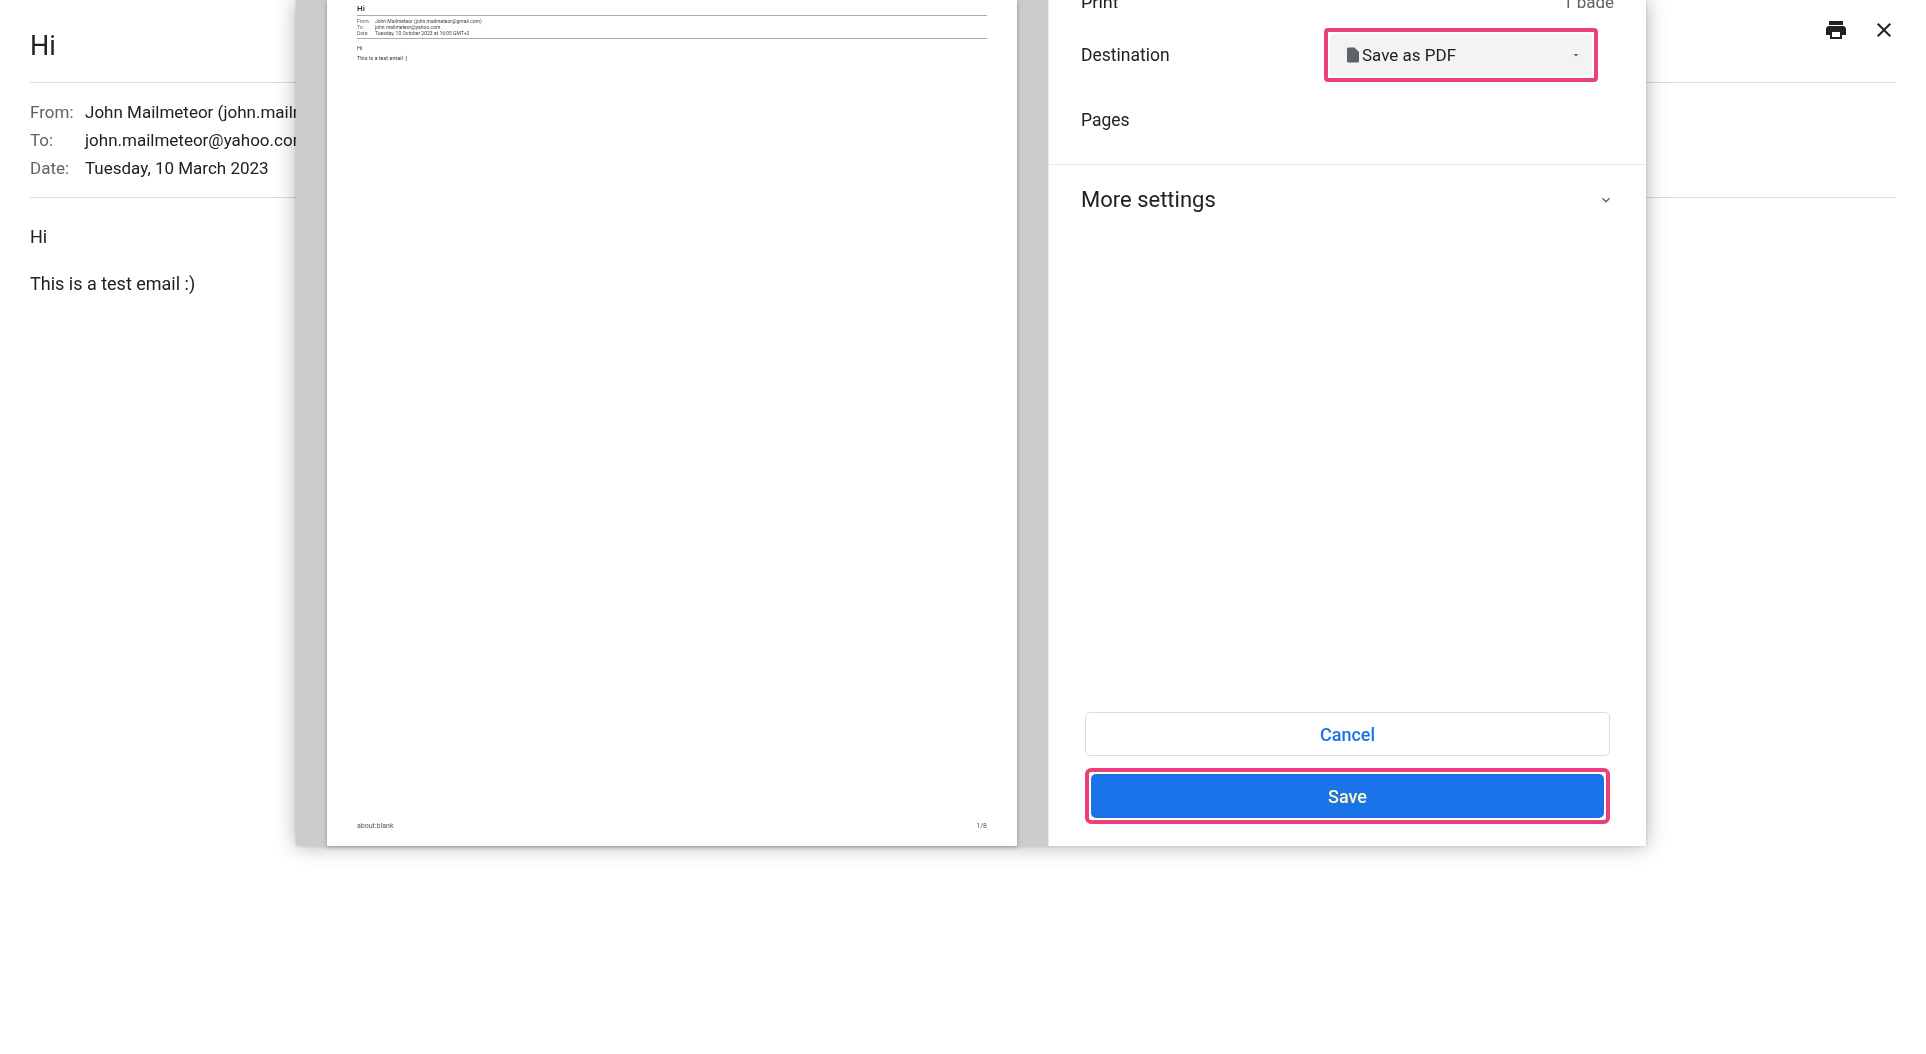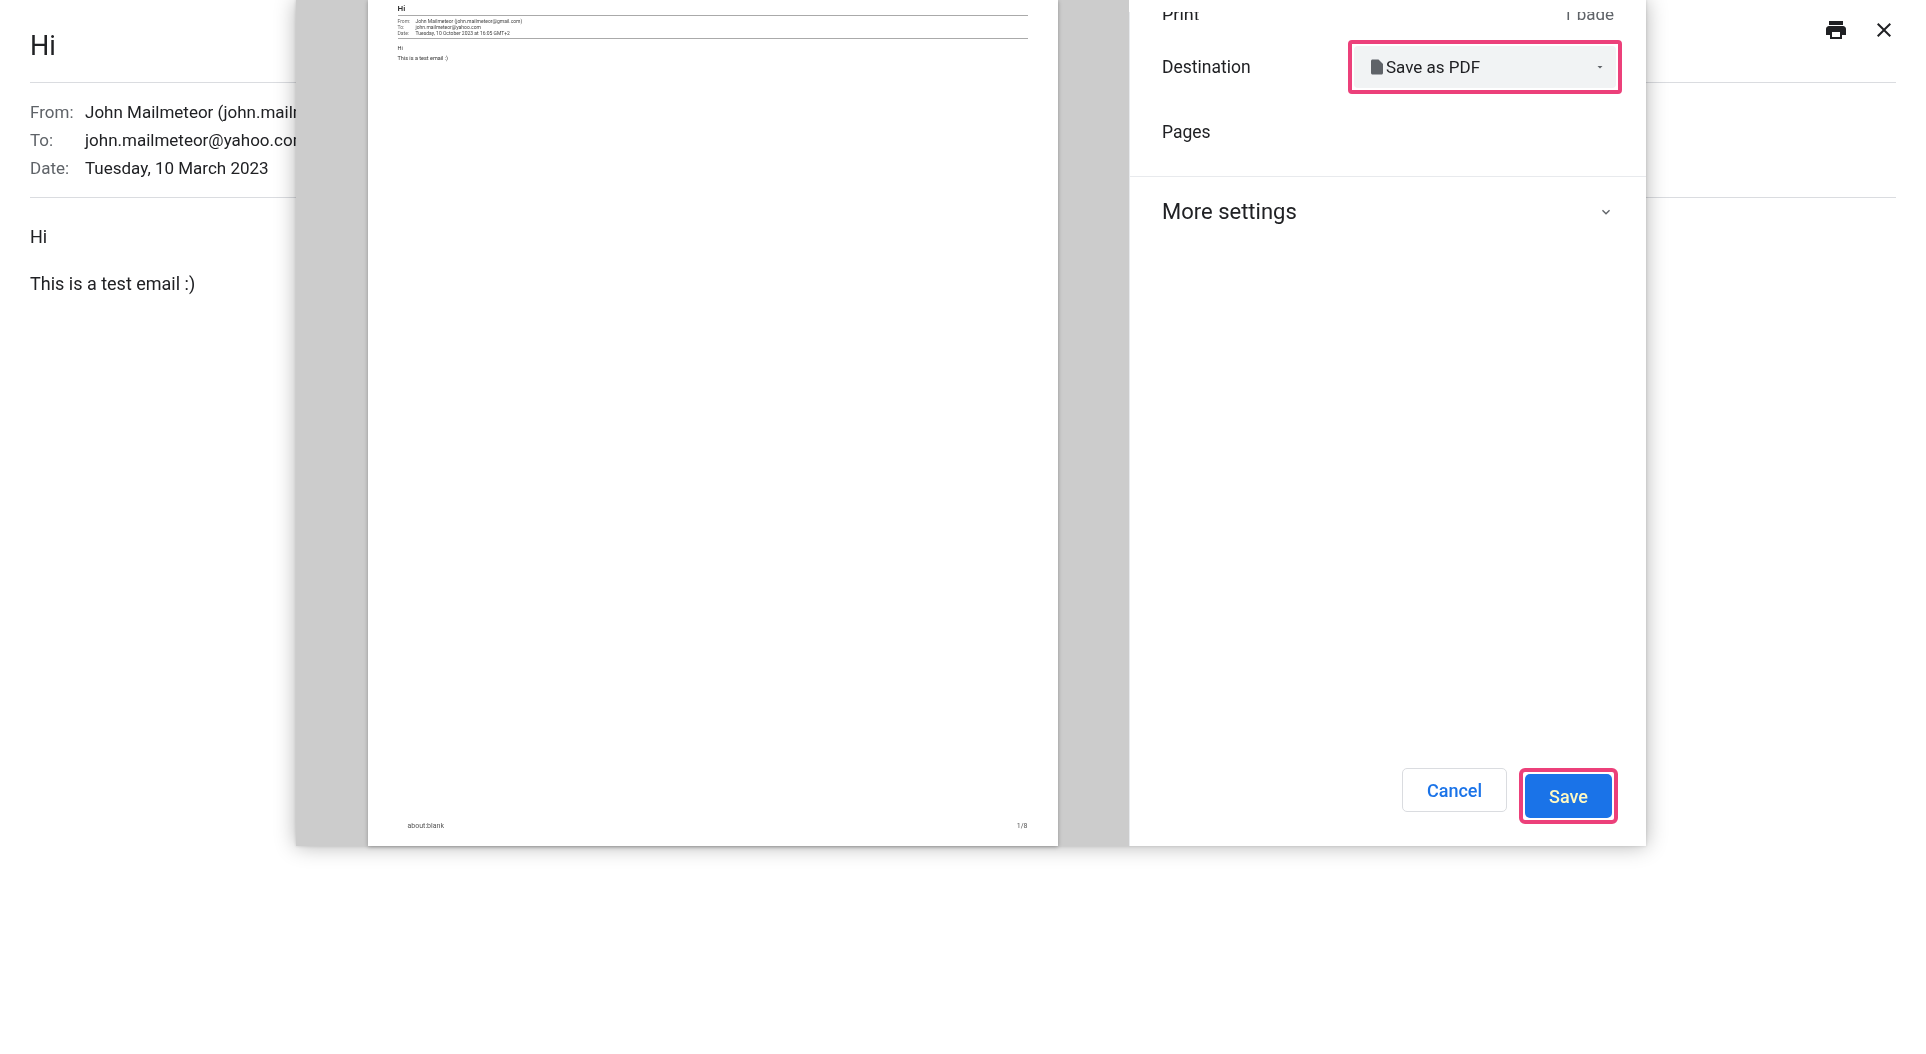--- a/index.html
+++ b/index.html
@@ -110,49 +110,48 @@
     .preview-meta-row { display:flex; }
     .preview-meta-row span:first-child { width: 18px; color:#666;}
     .preview-body {
       padding-top: 6px;
       font-size: 5.5px;
     }
     .preview-body p { margin-bottom: 4px;}
     .preview-footer {
       position: absolute;
       bottom: 16px;
-      left: 40px;
+      left: 30px;
       right: 30px;
       display: flex;
       justify-content: space-between;
       font-size: 7px;
       color: #555;
     }
 
     .settings-panel {
-      width: 517px;
+      width: 598px;
       background: #fff;
       display: flex;
       flex-direction: column;
       border-left: 1px solid #e8eaed;
-      margin-top: 12px;
     }
     .settings-header {
       display: flex;
       justify-content: space-between;
       align-items: center;
       padding: 0px 32px 4px 32px;
       font-size: 18px;
       color: #202124;
       height: 8px;
       overflow:hidden;
     }
     .settings-header .page-count { color: #5f6368; font-size:17px; }
     .settings-rows {
-      padding: 20px 24px 0 32px;
+      padding: 20px 48px 0 32px;
     }
     .setting-row {
       display: flex;
       align-items: center;
       justify-content: space-between;
       margin-bottom: 28px;
     }
     .setting-label {
       font-size: 17.5px;
       color: #202124;
@@ -194,24 +193,25 @@
       justify-content: space-between;
       align-items: center;
       padding: 22px 32px;
       font-size: 22px;
       cursor: pointer;
     }
     .more-settings svg { width:16px; height:16px; fill:#5f6368;}
 
     .dialog-buttons {
       margin-top: auto;
-      padding: 22px 28px;
+      padding: 22px 36px;
       display: flex;
       justify-content: flex-end;
       gap: 12px;
+      flex-direction: column;
     }
     .btn {
       height: 44px;
       border-radius: 5px;
       padding: 0 24px;
       font-size: 18px;
       font-weight: 500;
       cursor: pointer;
       display:flex;
       align-items:center;

